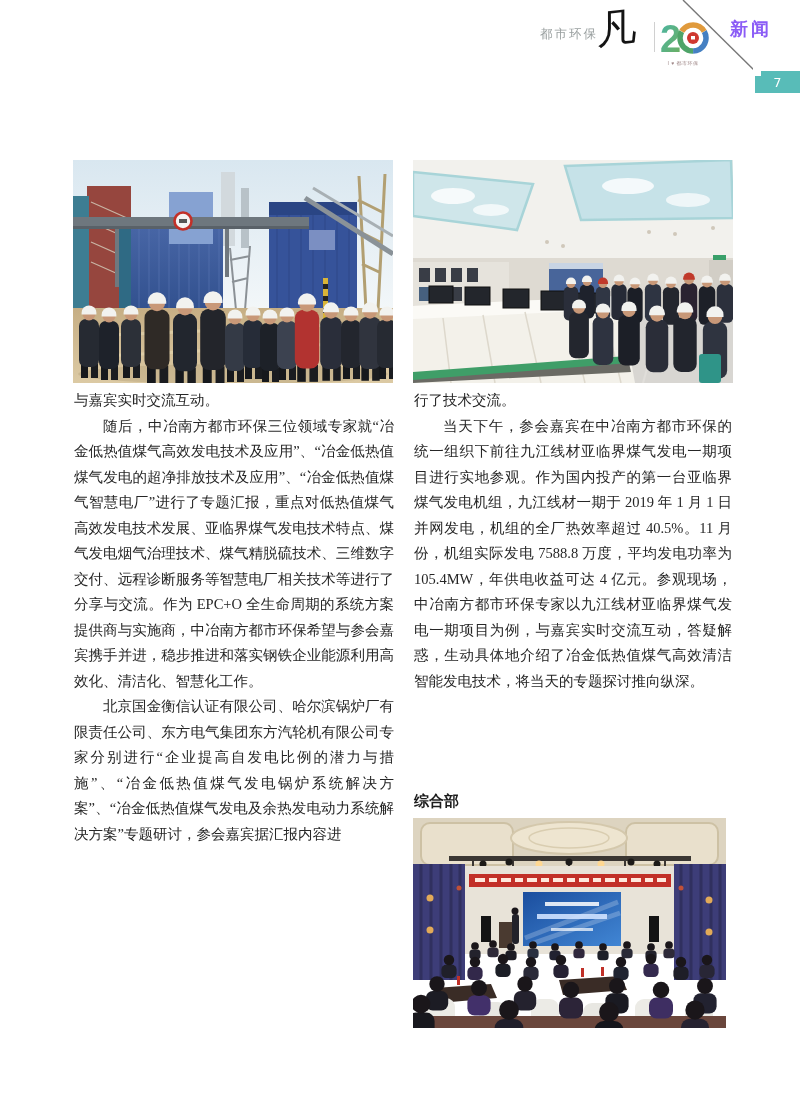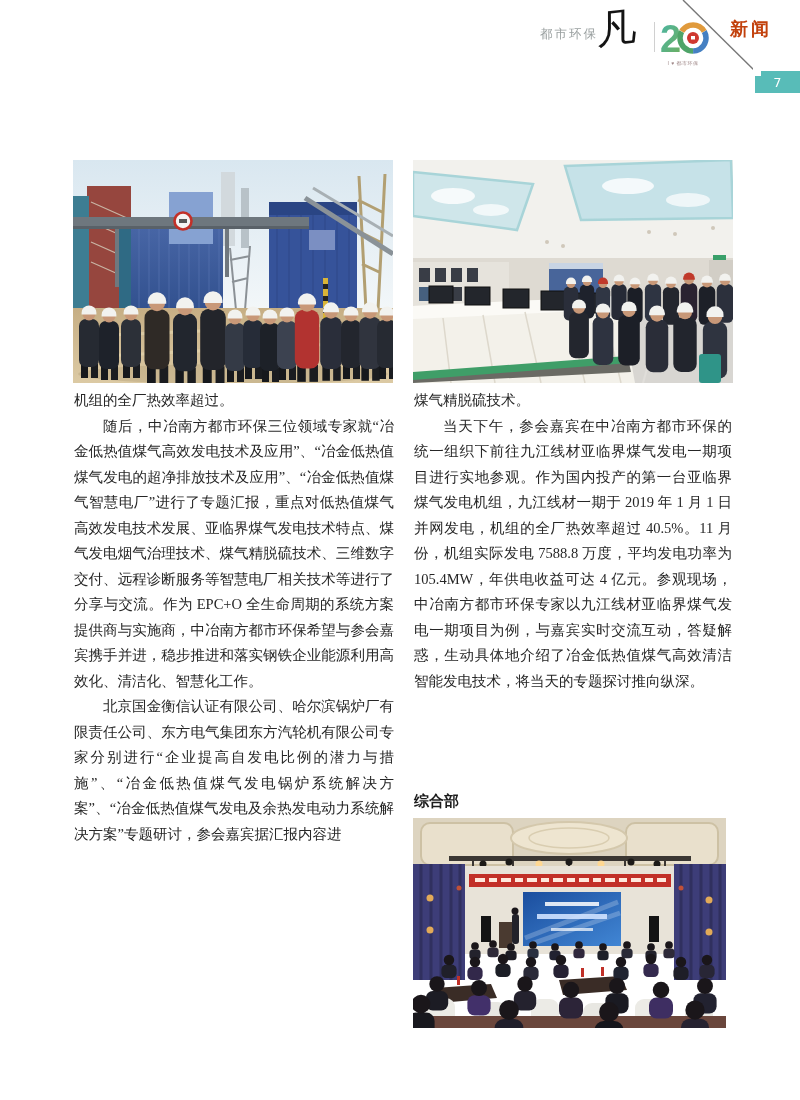--- a/index.html
+++ b/index.html
@@ -7,21 +7,21 @@
         font-family:"Liberation Serif","DejaVu Serif",serif;color:#2b2b2b;}
   
   .mag-name{position:absolute;left:540px;top:26px;font-size:12.5px;letter-spacing:2px;color:#9aa0a0;}
   .calligraphy{position:absolute;left:597px;top:8px;font-size:40px;color:#141414;
                font-family:"DejaVu Serif",serif;transform:rotate(-6deg) skewX(-6deg);line-height:1;}
   .mast-divider{position:absolute;left:654px;top:22px;width:1px;height:30px;background:#d0d0d0;}
   .logo20{position:absolute;left:659px;top:15px;width:50px;height:45px;}
   .tagline{position:absolute;left:652px;top:60px;width:62px;text-align:center;font-size:5px;
            color:#a08888;letter-spacing:.5px;font-family:"Liberation Sans",sans-serif;}
   .diag{position:absolute;left:640px;top:0;width:130px;height:80px;}
-  .section-label{position:absolute;left:730px;top:17px;font-size:18px;font-weight:bold;color:#c2410c;
+  .section-label{position:absolute;left:730px;top:17px;font-size:18px;font-weight:bold;color:#8b5cf6;
                  letter-spacing:3px;font-family:"Liberation Sans",sans-serif;}
   .page-badge{position:absolute;left:755px;top:71px;width:45px;height:22px;background:#58bcb8;
               display:flex;align-items:center;justify-content:center;}
   .page-badge span{color:#ffffff;font-size:13px;font-family:"DejaVu Sans Mono",monospace;}
   .badge-notch{position:absolute;left:754px;top:69px;width:6px;height:6px;background:#ffffff;outline:1px solid #fff;}
   
   .photo{position:absolute;overflow:hidden;}
   .photo svg{display:block;width:100%;height:100%;}
   #photo-left{left:73px;top:160px;width:320px;height:223px;}
   #photo-right{left:413px;top:160px;width:320px;height:223px;}
@@ -337,25 +337,25 @@
         <use href="#hd3" transform="translate(292,168) scale(1.45)" color="#222230"></use>
         <use href="#hd3" transform="translate(8,186) scale(1.7)" color="#18181e"></use>
         <use href="#hd3" transform="translate(96,192) scale(1.8)" color="#201e2a"></use>
         <use href="#hd3" transform="translate(196,194) scale(1.8)" color="#16161c"></use>
         <use href="#hd3" transform="translate(282,192) scale(1.75)" color="#262230"></use>
       </g>
     </svg>
   </figure>
 
   <div class="col" id="col-left">
-    <p class="cont">机组的全厂热效率超过。</p>
+    <p class="cont">与嘉宾实时交流互动。</p>
     <p>随后，中冶南方都市环保三位领域专家就“冶金低热值煤气高效发电技术及应用”、“冶金低热值煤气发电的超净排放技术及应用”、“冶金低热值煤气智慧电厂”进行了专题汇报，重点对低热值煤气高效发电技术发展、亚临界煤气发电技术特点、煤气发电烟气治理技术、煤气精脱硫技术、三维数字交付、远程诊断服务等智慧电厂相关技术等进行了分享与交流。作为 EPC+O 全生命周期的系统方案提供商与实施商，中冶南方都市环保希望与参会嘉宾携手并进，稳步推进和落实钢铁企业能源利用高效化、清洁化、智慧化工作。</p>
     <p>北京国金衡信认证有限公司、哈尔滨锅炉厂有限责任公司、东方电气集团东方汽轮机有限公司专家分别进行“企业提高自发电比例的潜力与措施”、“冶金低热值煤气发电锅炉系统解决方案”、“冶金低热值煤气发电及余热发电动力系统解决方案”专题研讨，参会嘉宾据汇报内容进</p>
   </div>
 
   <div class="col" id="col-right">
-    <p class="cont">煤气精脱硫技术。</p>
+    <p class="cont">行了技术交流。</p>
     <p>当天下午，参会嘉宾在中冶南方都市环保的统一组织下前往九江线材亚临界煤气发电一期项目进行实地参观。作为国内投产的第一台亚临界煤气发电机组，九江线材一期于 2019 年 1 月 1 日并网发电，机组的全厂热效率超过 40.5%。11 月份，机组实际发电 7588.8 万度，平均发电功率为 105.4MW，年供电收益可达 4 亿元。参观现场，中冶南方都市环保专家以九江线材亚临界煤气发电一期项目为例，与嘉宾实时交流互动，答疑解惑，生动具体地介绍了冶金低热值煤气高效清洁智能发电技术，将当天的专题探讨推向纵深。</p>
   </div>
 
   <div class="attribution">综合部</div>
 
 </div>
 
 </body></html>

